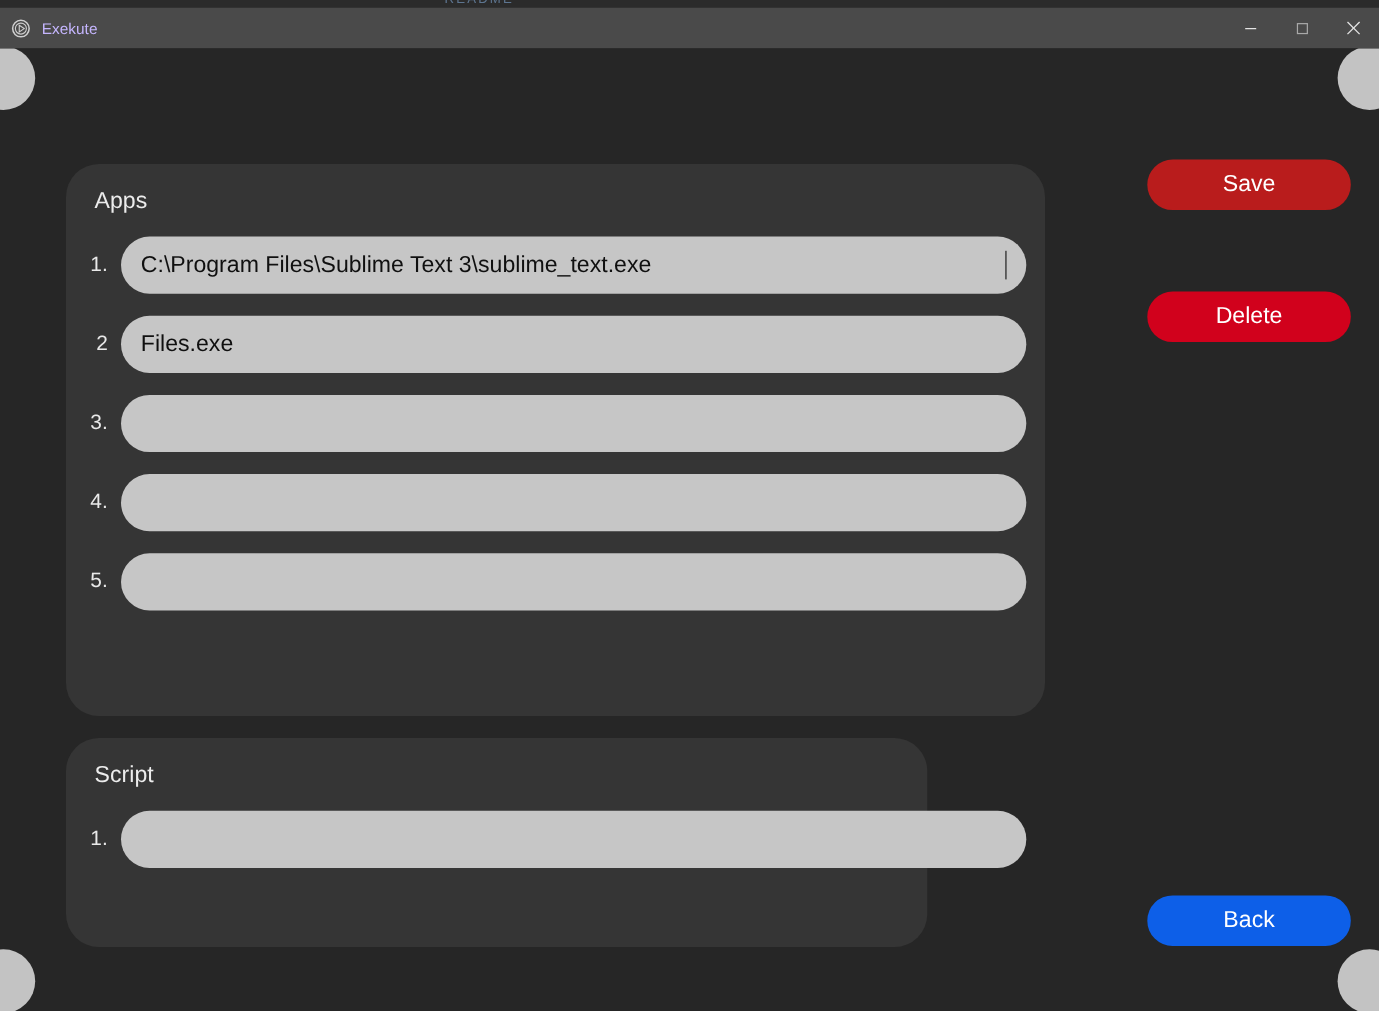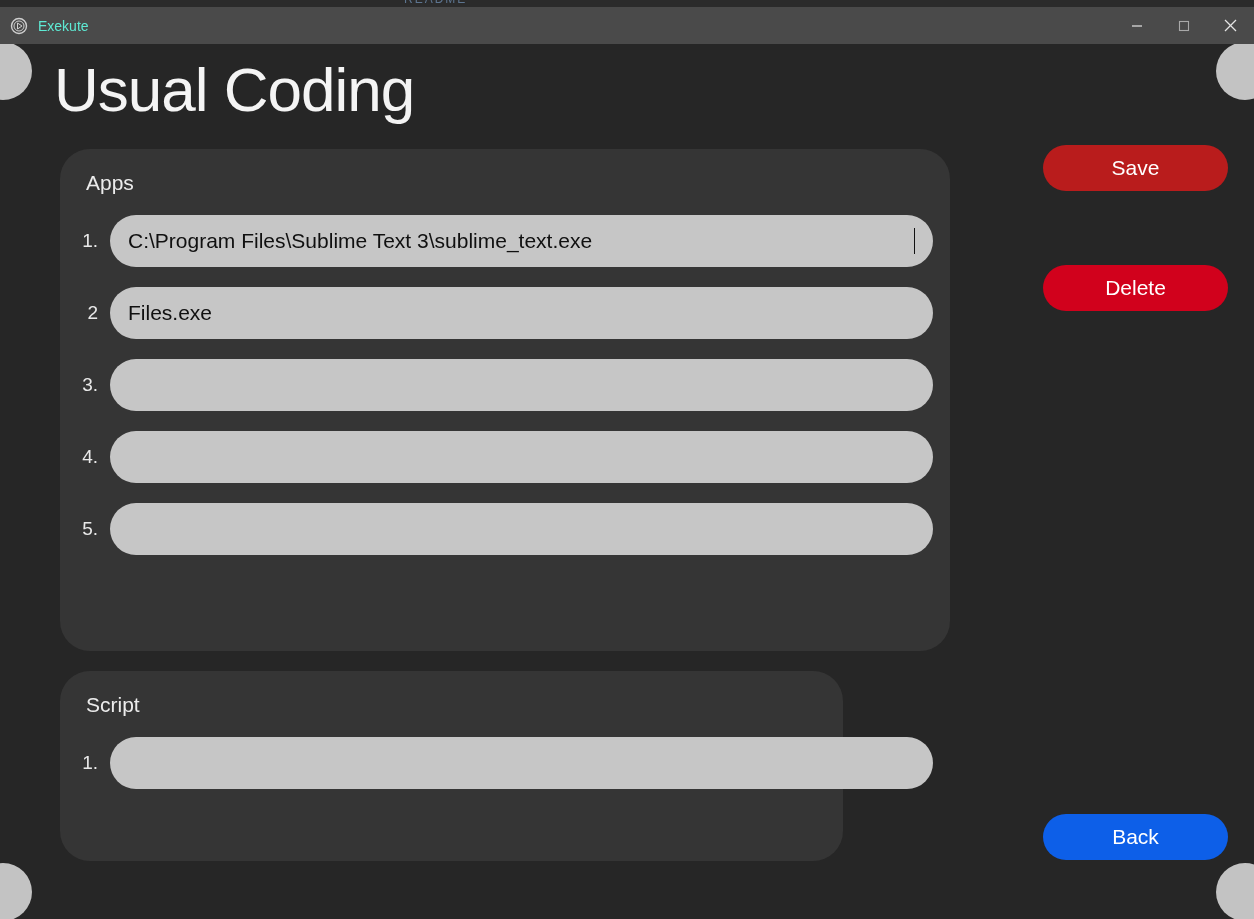--- a/index.html
+++ b/index.html
@@ -49,21 +49,21 @@
   }
   .app-icon {
     margin-left: 10px;
     width: 18px; height: 18px;
     flex: 0 0 auto;
     color: #d8d8d8;
   }
   .app-title {
     margin-left: 10px;
     font-size: 14px;
-    color: #5eead4;
+    color: #c4b5fd;
     font-family: "Liberation Sans", sans-serif;
   }
   .win-controls {
     margin-left: auto;
     display: flex;
     height: 37px;
   }
   .win-btn {
     width: 47px; height: 37px;
     display: flex;
@@ -234,21 +234,20 @@
     </div>
   </div>
 
   <div class="page">
 
     <div class="corner-circle cc-tl"></div>
     <div class="corner-circle cc-tr"></div>
     <div class="corner-circle cc-bl"></div>
     <div class="corner-circle cc-br"></div>
 
-    <h1 class="page-title">Usual Coding</h1>
 
     <div class="panel" id="apps-panel">
       <div class="panel-label">Apps</div>
       <div class="rows">
 
         <div class="row">
           <span class="row-num">1.</span>
           <div class="field">
             <span class="field-text">C:\Program Files\Sublime Text 3\sublime_text.exe</span>
               <span class="caret"></span>

